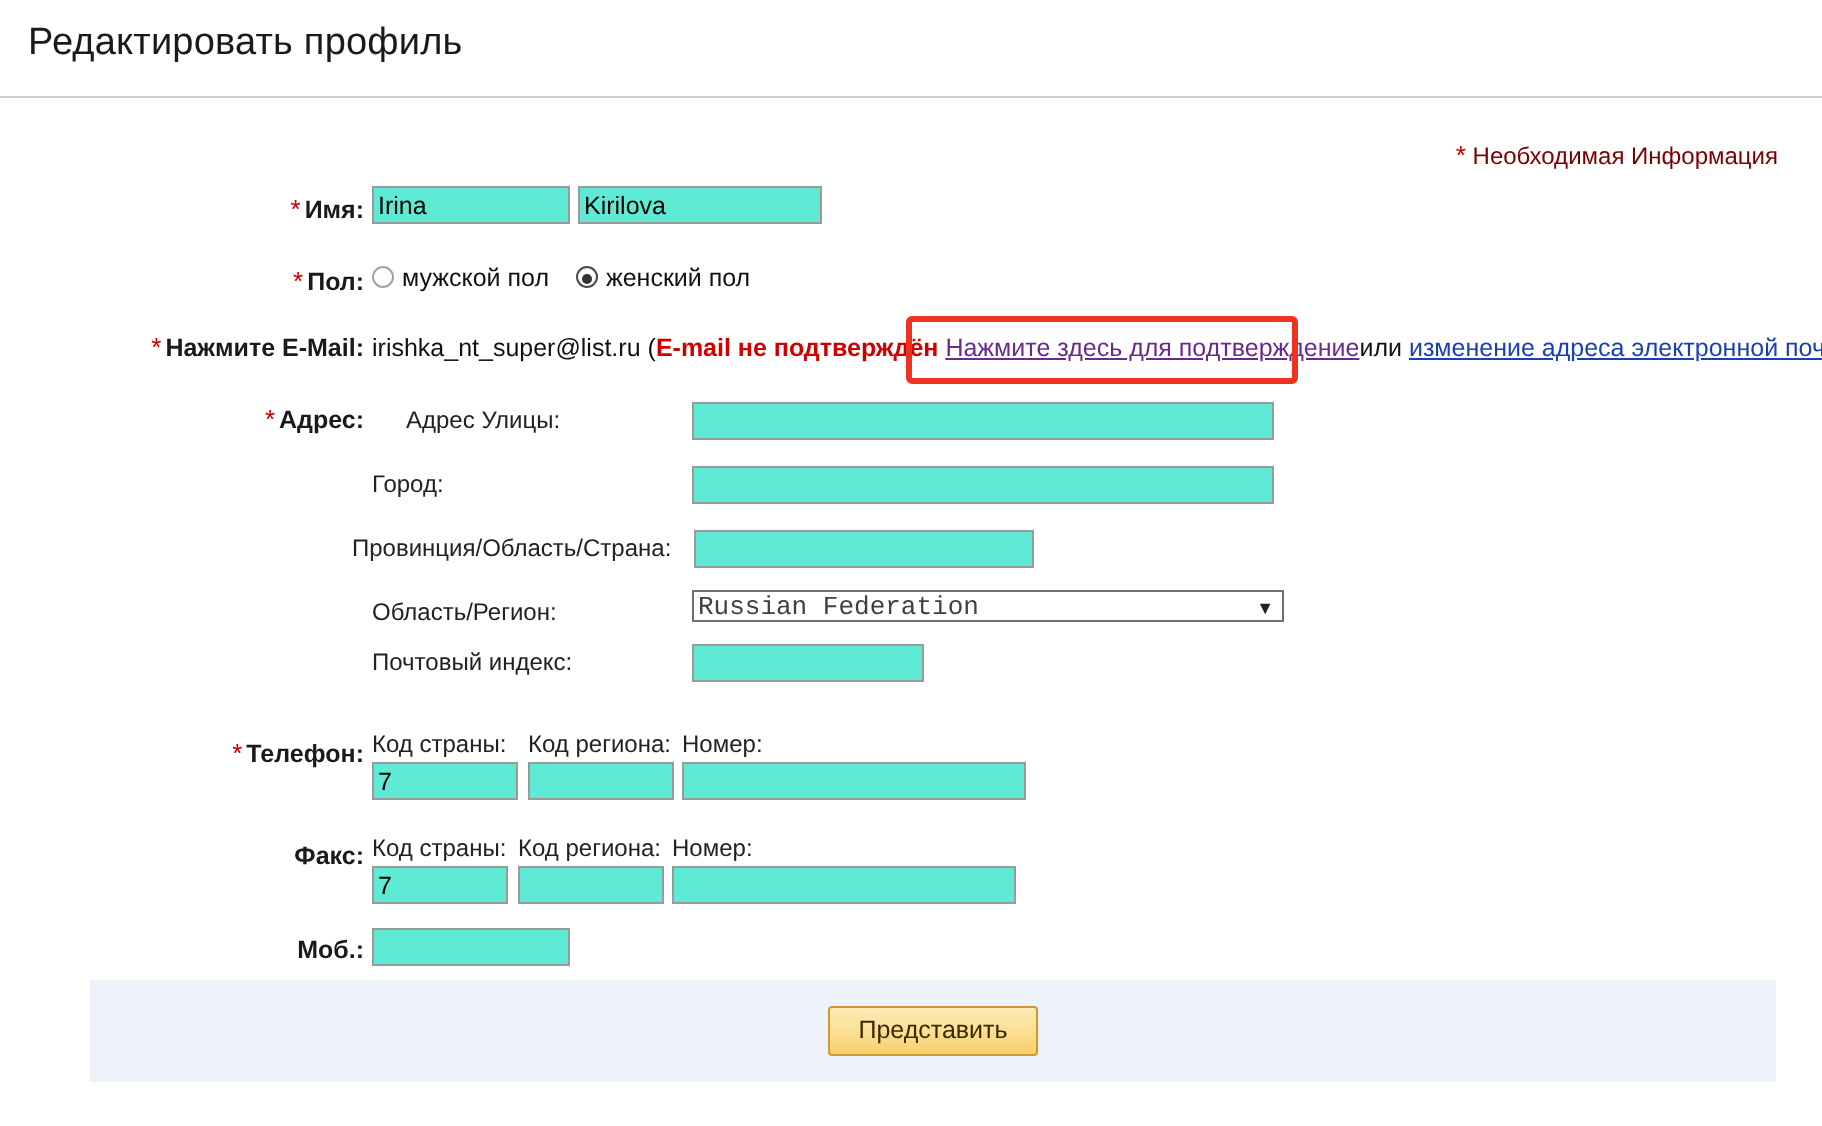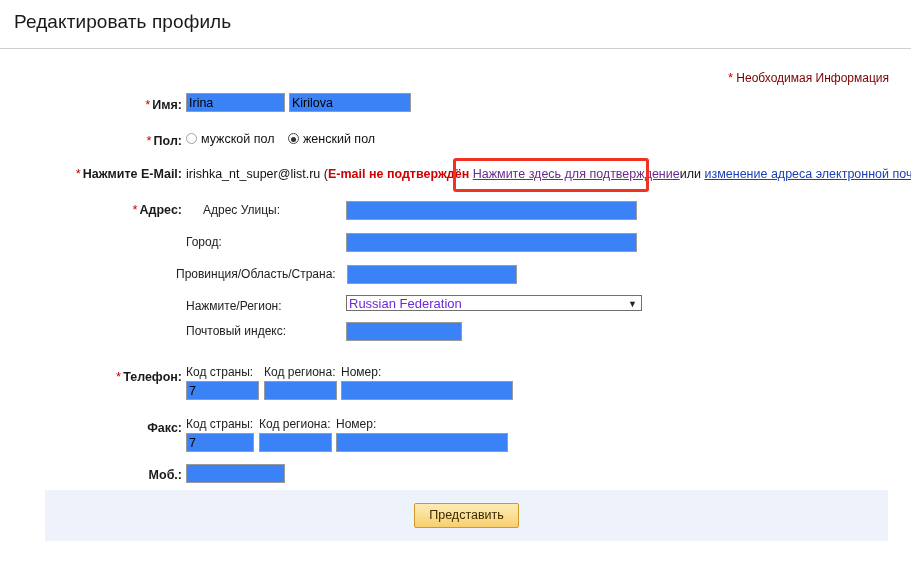--- a/index.html
+++ b/index.html
@@ -55,37 +55,37 @@
   }
   .sub-lbl {
     position: absolute;
     font-size: 12px;
     color: #222;
     white-space: nowrap;
   }
   .txt {
     position: absolute;
     border: 1px solid #9a9a9a;
-    background: #3b82f6;
+    background: #5eead4;
     height: 19px;
     font-family: "Liberation Sans", sans-serif;
     font-size: 12.5px;
     color: #000;
     padding: 0 2px;
     line-height: 17px;
     outline: none;
   }
   select.sel {
     position: absolute;
     border: 1px solid #707070;
     background: #fff;
     height: 16px;
-    font-family: Liberation Sans, sans-serif;
+    font-family: Liberation Mono, monospace;
     font-size: 13px;
-    color: #6d28d9;
+    color: #404040;
     padding: 0 2px;
     -webkit-appearance: none;
     -moz-appearance: none;
     appearance: none;
     outline: none;
   }
   .sel-wrap { position: absolute; }
   .sel-arrow {
     position: absolute;
     right: 5px; top: 4px;
@@ -205,21 +205,21 @@
 
   <div class="sub-lbl" style="left:203px; top:203px;">Адрес Улицы:</div>
   <input class="txt" style="left: 346px; top: 201px; width: 291px;" value="">
 
   <div class="sub-lbl" style="left:186px; top:235px;">Город:</div>
   <input class="txt" style="left: 346px; top: 233px; width: 291px;" value="">
 
   <div class="sub-lbl" style="left:176px; top:267px;text-align:right;">Провинция/Область/Страна:</div>
   <input class="txt" style="left: 347px; top: 265px; width: 170px;" value="">
 
-  <div class="sub-lbl" style="left:186px; top:299px;">Нажмите/Регион:</div>
+  <div class="sub-lbl" style="left:186px; top:299px;">Область/Регион:</div>
   <div class="sel-wrap" style="left:346px; top:295px; width:296px; height:20px;">
     <select class="sel" style="left:0; top:0; width:296px;">
       <option>Russian Federation</option>
     </select>
     <span class="sel-arrow">▼</span>
   </div>
 
   <div class="sub-lbl" style="left:186px; top:324px;">Почтовый индекс:</div>
   <input class="txt" style="left: 346px; top: 322px; width: 116px;" value="">
 

